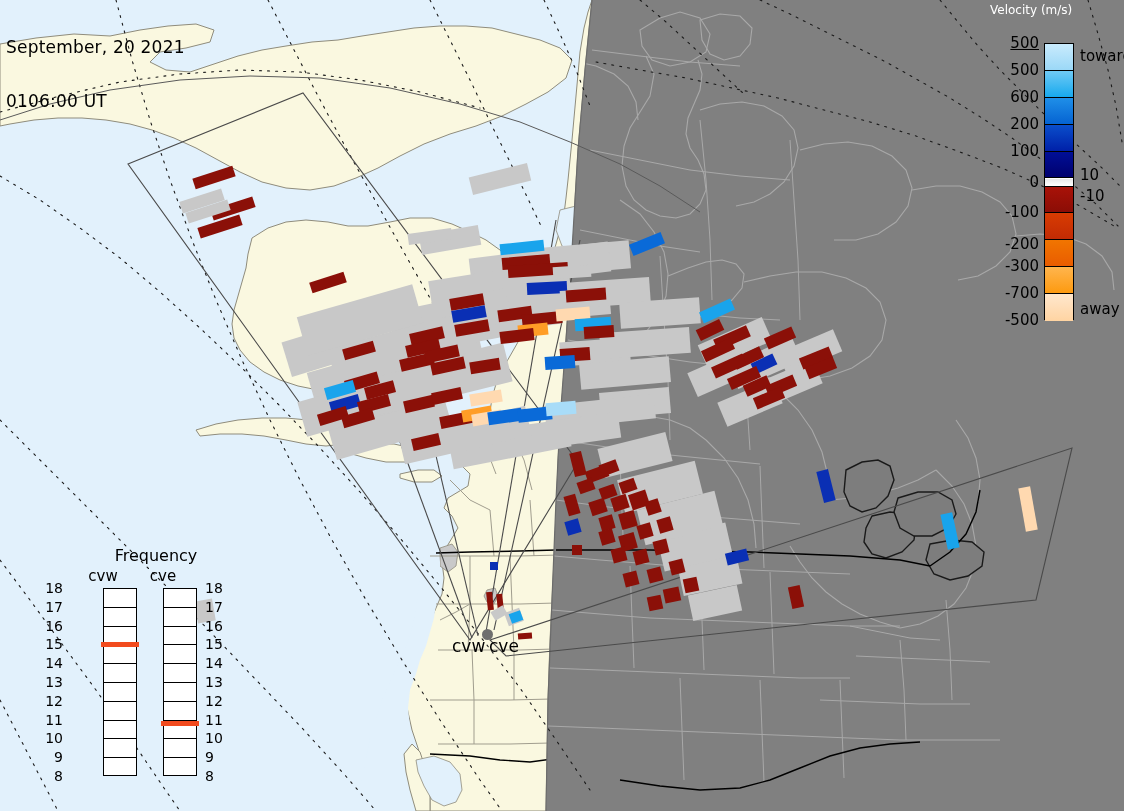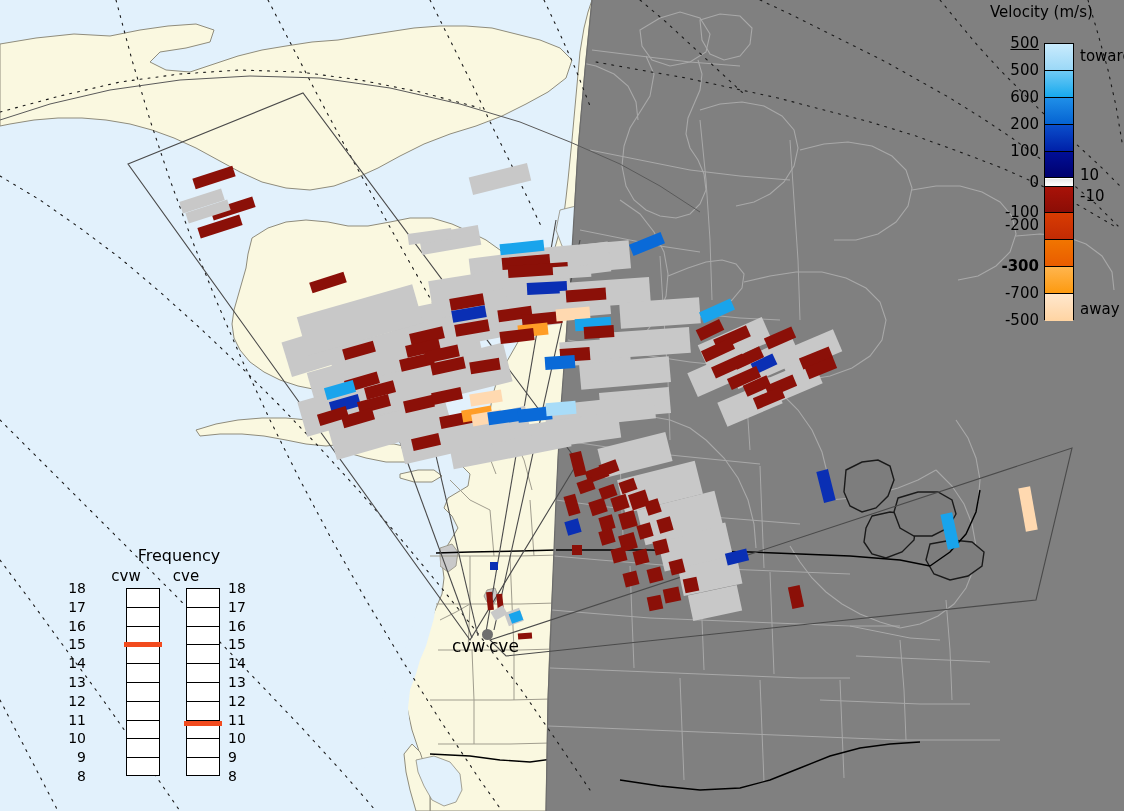--- a/index.html
+++ b/index.html
@@ -11,33 +11,33 @@
   #mapwrap{position:absolute;left:0;top:0;width:1124px;height:811px;overflow:hidden;}
   #mapsvg{position:absolute;left:0;top:0;}
 
   
   #stamp{position:absolute;left:6px;top:2px;color:#000;font-size:17px;line-height:18px;
          letter-spacing:.2px;white-space:pre;}
   #stamp div{margin:0;padding:0;}
 
   
   #cbar{position:absolute;left:985px;top:0;width:139px;height:340px;}
-  #cbar-title{position:absolute;left:5px;top:3px;width:134px;color:#000000;font-size:15px;
+  #cbar-title{position:absolute;left:5px;top:3px;width:134px;color:#ffffff;font-size:12px;
               white-space:nowrap;}
   #cbar-strip{position:absolute;left:59px;top:43px;width:30px;height:277px;
               border:1px solid #000;box-sizing:border-box;background:#fff;}
   .cbseg{position:absolute;left:0;width:100%;border-bottom:1px solid #000;box-sizing:border-box;}
   .cbseg.last{border-bottom:none;}
   .cb-tick{position:absolute;right:85px;color:#000;font-size:15px;text-align:right;
            white-space:nowrap;transform:translateY(-50%);}
   .cb-side{position:absolute;left:95px;color:#000;font-size:15px;white-space:nowrap;
            transform:translateY(-50%);}
 
   
-  #freq{position:absolute;left:104px;top:546px;width:150px;height:240px;text-decoration:underline;}
+  #freq{position:absolute;left:81px;top:546px;width:150px;height:240px;text-decoration:underline;}
   #freq-title{position:absolute;left:15px;top:0px;width:120px;text-align:center;
               color:#000;font-size:16px;}
   .fr-col{position:absolute;top:42px;}
   .fr-head{position:absolute;top:-21px;left:50%;transform:translateX(-50%);
            color:#000;font-size:15px;white-space:nowrap;}
   .fr-box{position:absolute;top:0;left:0;width:34px;height:188px;border:1px solid #000;
           box-sizing:border-box;background:#fff;}
   .fr-seg{position:absolute;left:0;width:100%;border-bottom:1px solid #000;box-sizing:border-box;}
   .fr-seg.last{border-bottom:none;}
   .fr-lab{position:absolute;color:#000;font-size:14px;transform:translateY(-50%);
@@ -444,20 +444,24 @@
             <rect x="487" y="592" width="6" height="18" fill="#8b1008" transform="rotate(-6 490 601)"></rect>
             <rect x="497" y="594" width="6" height="16" fill="#8b1008" transform="rotate(-6 500 602)"></rect>
             <rect x="492" y="608" width="14" height="10" fill="#c8c8c8" transform="rotate(-30 499 613)"></rect>
             <rect x="510" y="612" width="12" height="10" fill="#19a4ec" transform="rotate(-20 516 617)"></rect>
             <rect x="518" y="633" width="14" height="6" fill="#8b1008" transform="rotate(-4 525 636)"></rect>
           </g>
       </g>
     </svg>
   </div>
 
+  <div id="stamp">
+    <div>September, 20 2021</div>
+    <div>0106:00 UT</div>
+  </div>
 
   <div id="cbar">
     <div id="cbar-title">Velocity (m/s)</div>
     <div id="cbar-strip">
         <div class="cbseg" style="top: 0px; height: 26.9px; background: linear-gradient(rgb(201, 235, 253), rgb(155, 216, 247));"></div>
         <div class="cbseg" style="top: 26.9px; height: 26.9px; background: linear-gradient(rgb(111, 202, 245), rgb(23, 169, 238));"></div>
         <div class="cbseg" style="top: 53.8px; height: 26.9px; background: linear-gradient(rgb(31, 143, 232), rgb(5, 99, 210));"></div>
         <div class="cbseg" style="top: 80.7px; height: 26.9px; background: linear-gradient(rgb(10, 78, 203), rgb(0, 32, 168));"></div>
         <div class="cbseg" style="top: 107.6px; height: 26.9px; background: linear-gradient(rgb(0, 15, 151), rgb(0, 0, 110));"></div>
         <div class="cbseg" style="top: 134.5px; height: 8px; background: linear-gradient(rgb(232, 232, 232), rgb(255, 255, 255));"></div>
@@ -468,22 +472,22 @@
         <div class="cbseg last" style="top: 250.1px; height: 26.9px; background: linear-gradient(rgb(255, 231, 205), rgb(255, 212, 162));"></div>
       </div>
     <div id="cbar-ticks">
         <div class="cb-tick" style="top: 43px; text-decoration: underline;">500</div>
         <div class="cb-tick" style="top: 69.9px;">500</div>
         <div class="cb-tick" style="top: 96.8px;">600</div>
         <div class="cb-tick" style="top: 123.7px;">200</div>
         <div class="cb-tick" style="top: 150.6px;">100</div>
         <div class="cb-tick" style="top: 181.5px;">0</div>
         <div class="cb-tick" style="top: 212.4px;">-100</div>
-        <div class="cb-tick" style="top: 225px; margin-left: 39px;">-200</div>
-        <div class="cb-tick" style="top: 266.2px; font-weight: bold;">-300</div>
+        <div class="cb-tick" style="top: 244px; margin-left: 39px;">-200</div>
+        <div class="cb-tick" style="top: 266.2px;">-300</div>
         <div class="cb-tick" style="top: 293.1px;">-700</div>
         <div class="cb-tick" style="top: 320px;">-500</div>
         <div class="cb-side" style="top: 56px;">toward</div>
         <div class="cb-side" style="top: 174.5px;">10</div>
         <div class="cb-side" style="top: 195.5px;">-10</div>
         <div class="cb-side" style="top: 309px;">away</div>
       </div>
   </div>
 
   <div id="freq">

